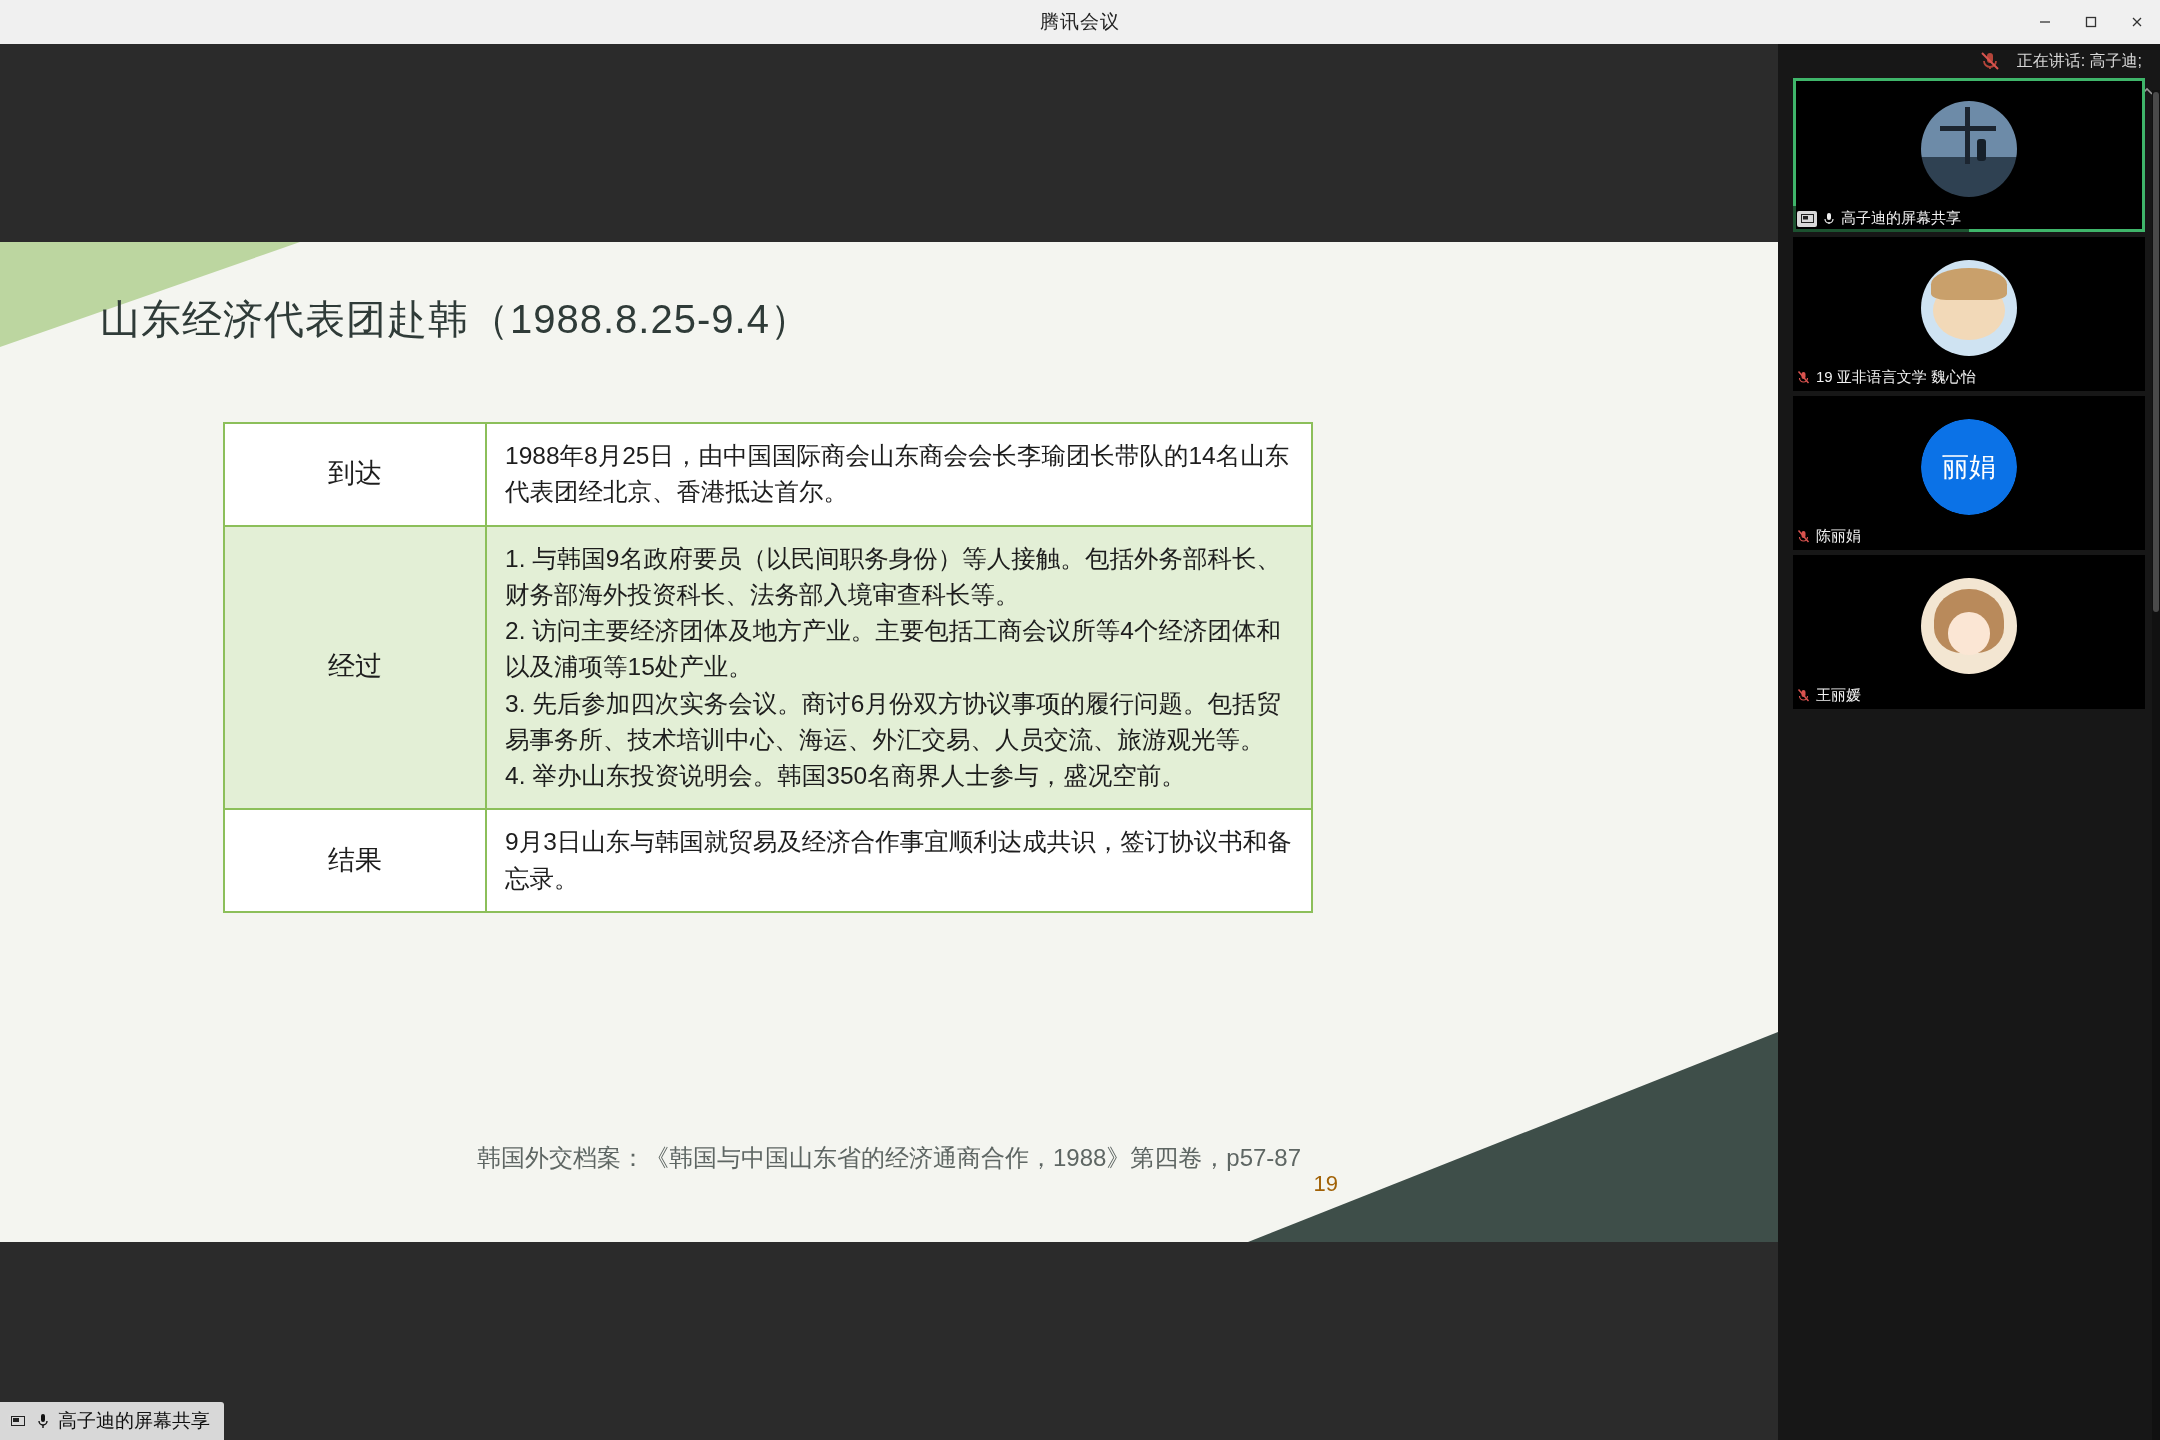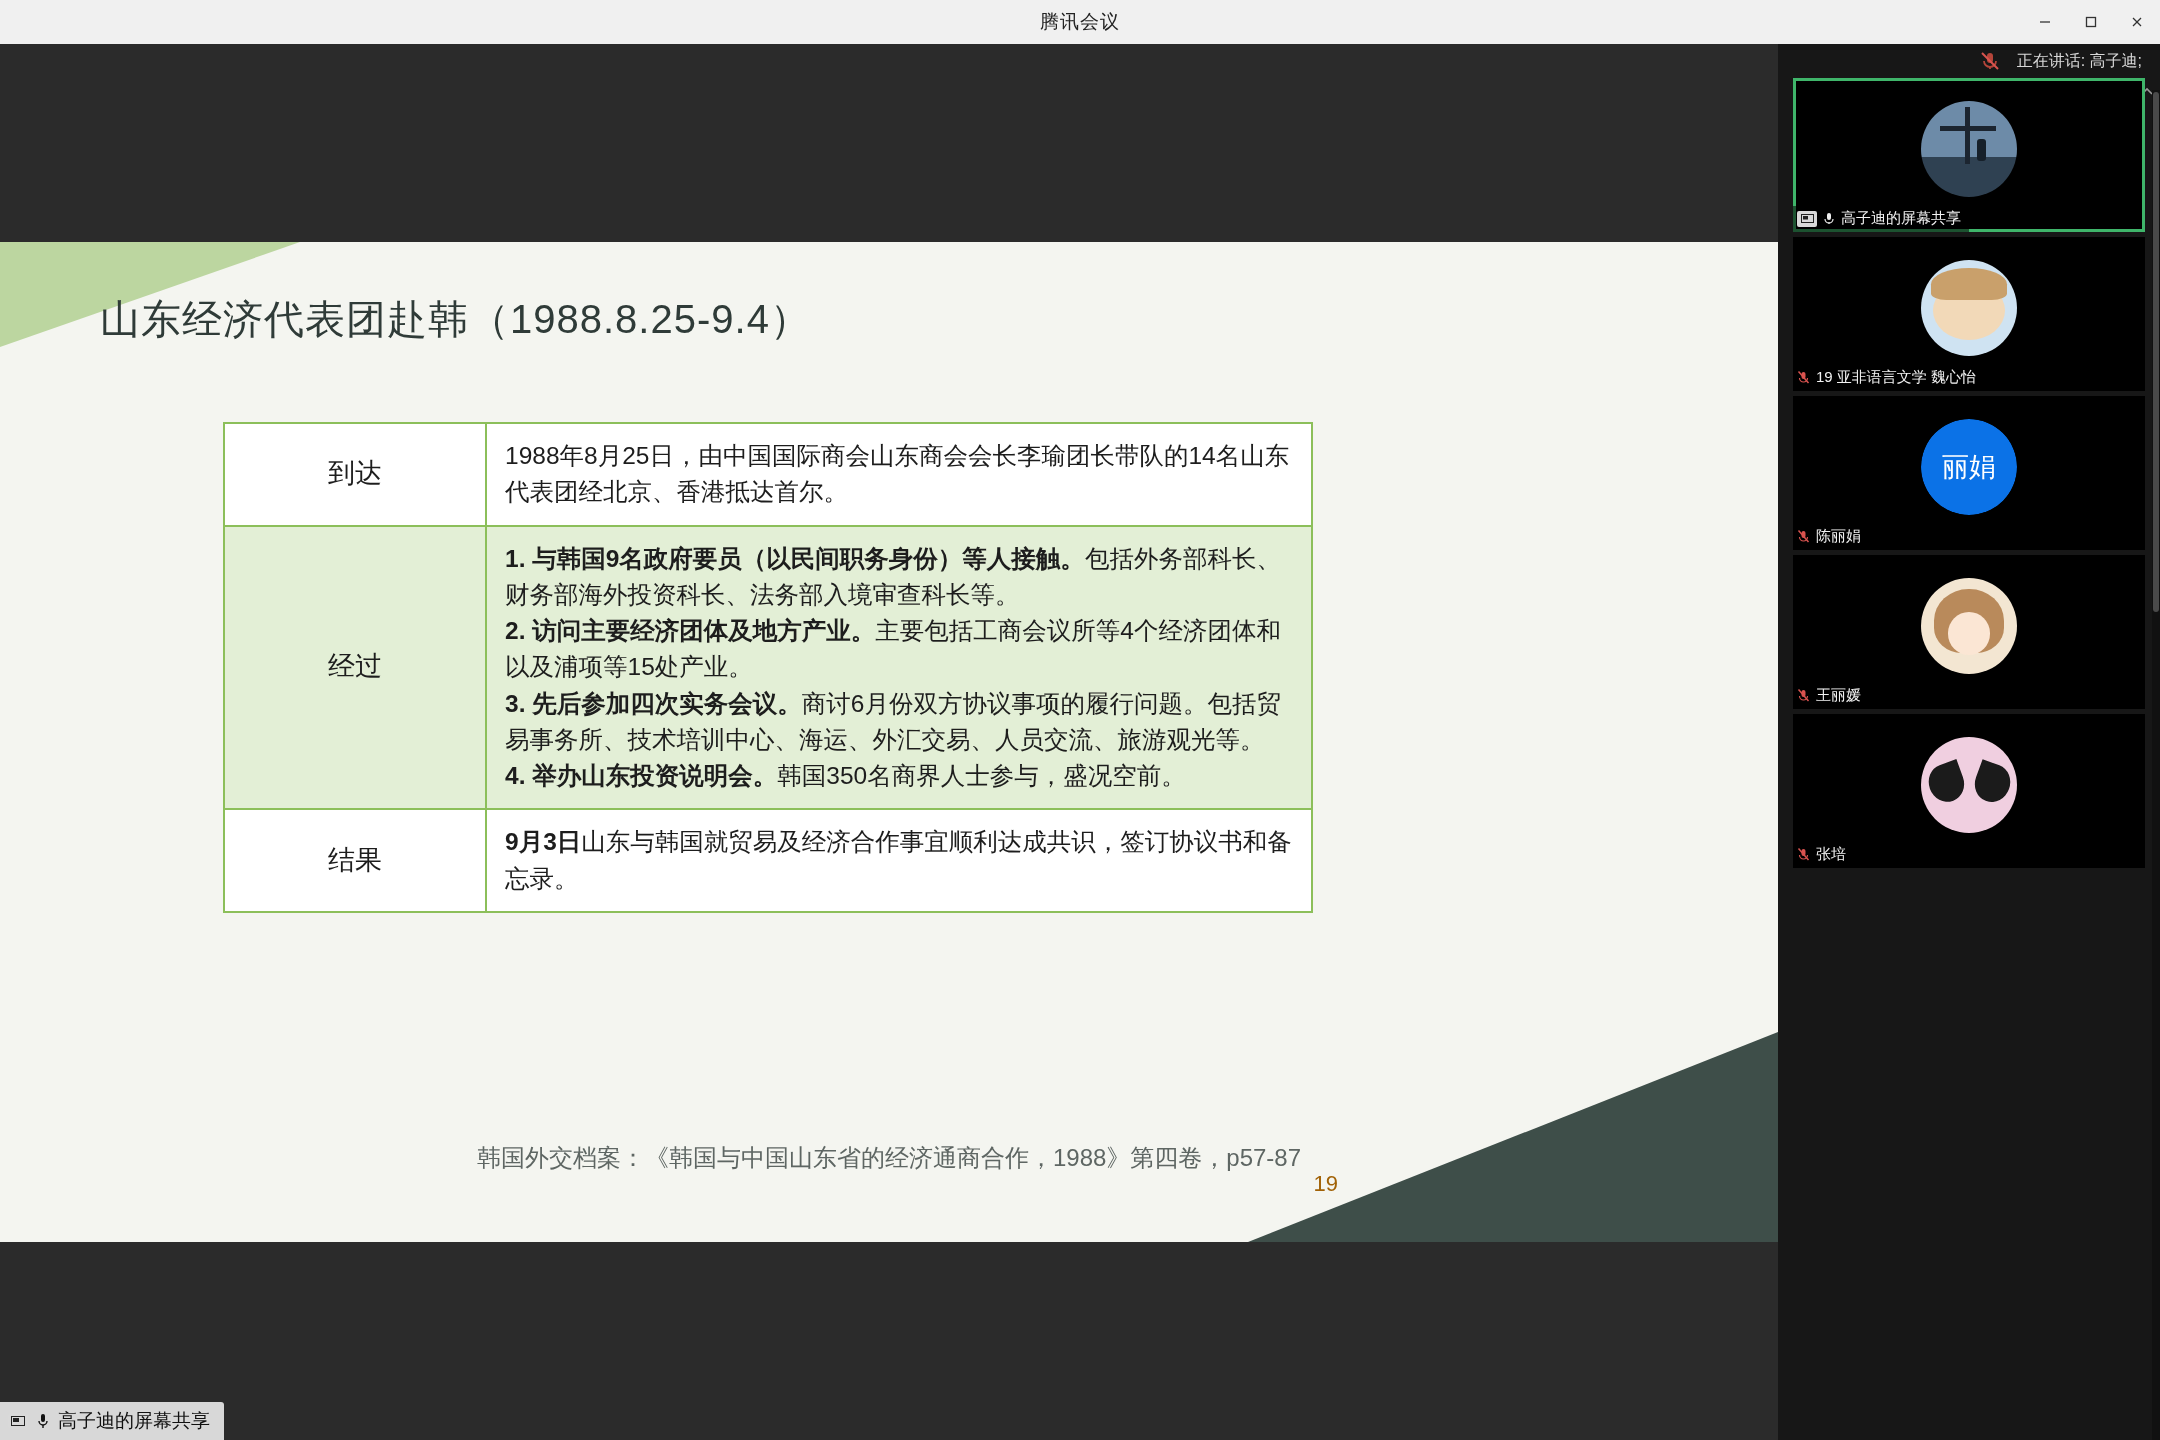--- a/index.html
+++ b/index.html
@@ -79,21 +79,21 @@
     color: #1d1d1d;
     padding: 12px 4px;
   }
   #slide-table td.label {
     width: 262px; text-align: center; font-size: 27px;
   }
   #slide-table tr.row-arrive td { background: #ffffff; }
   #slide-table tr.row-process td { background: #e3efd6; }
   #slide-table tr.row-result td { background: #ffffff; }
   #slide-table td.body { padding: 14px 18px; }
-  #slide-table .b { font-weight: bold; }
+  #slide-table .b { font-weight: normal; }
 
   #slide-source {
     position: absolute; left: 0; right: 0; bottom: 68px;
     text-align: center;
     font-size: 24px; color: #5e6663;
   }
 
   
   #share-bar {
     position: absolute; left: 0; bottom: 0; height: 38px;
@@ -363,32 +363,17 @@
         <svg width="13" height="15" viewBox="0 0 13 15">
             <rect x="4.5" y="2" width="4" height="7" rx="2" fill="#d9534f"></rect>
             <path d="M2.5 8a4 4 0 0 0 8 0" fill="none" stroke="#d9534f" stroke-width="1.2"></path>
             <line x1="1.5" y1="1.5" x2="11.5" y2="13" stroke="#d9534f" stroke-width="1.5"></line>
           </svg>
       </span>
       <span class="nm">王丽媛</span>
     </div>
   </div>
 
-  <div class="tile">
-    <div class="avatar big">
-        <div class="av-anime4"></div>
-      </div>
-    <div class="namebar">
-      <span class="ic">
-        <svg width="13" height="15" viewBox="0 0 13 15">
-            <rect x="4.5" y="2" width="4" height="7" rx="2" fill="#d9534f"></rect>
-            <path d="M2.5 8a4 4 0 0 0 8 0" fill="none" stroke="#d9534f" stroke-width="1.2"></path>
-            <line x1="1.5" y1="1.5" x2="11.5" y2="13" stroke="#d9534f" stroke-width="1.5"></line>
-          </svg>
-      </span>
-      <span class="nm">张培</span>
-    </div>
-  </div>
 
   <div id="panel-scrollbar">
     <div class="thumb"></div>
   </div>
 </div>
 
 </body></html>

